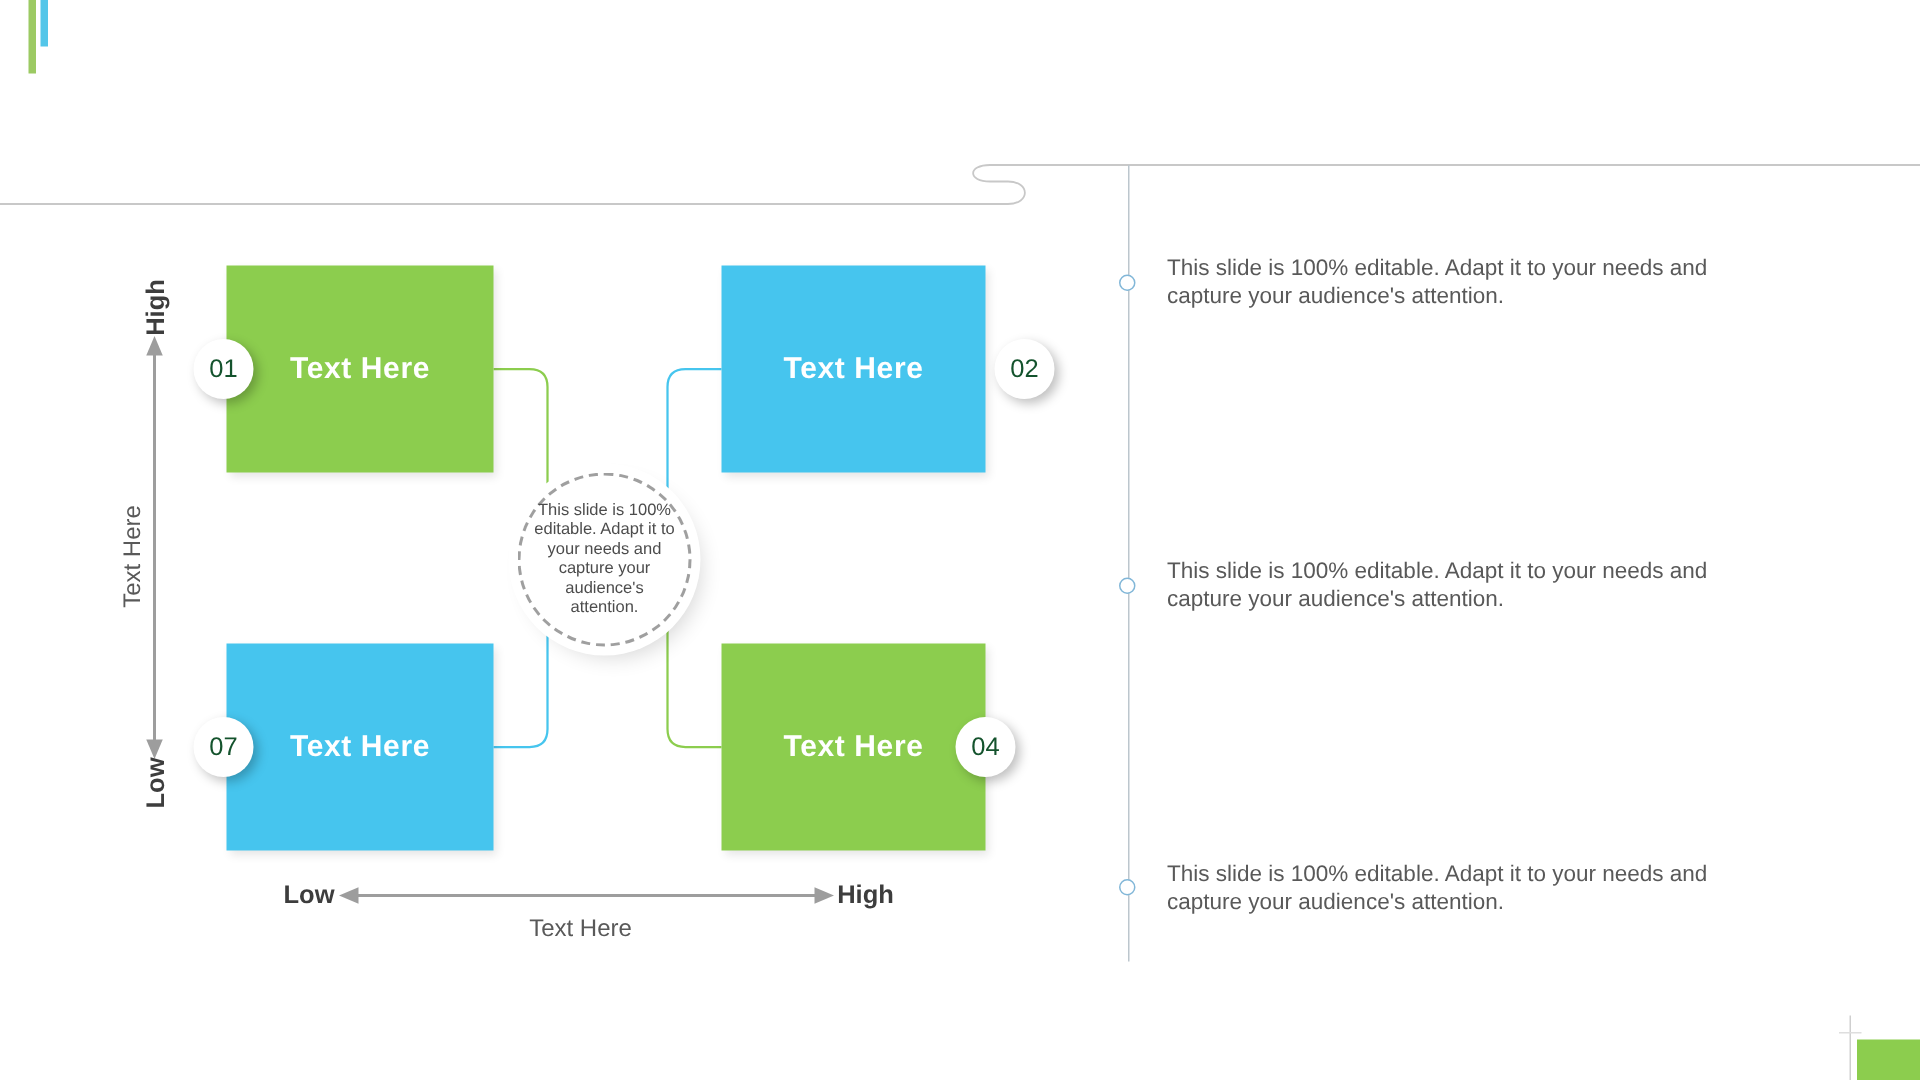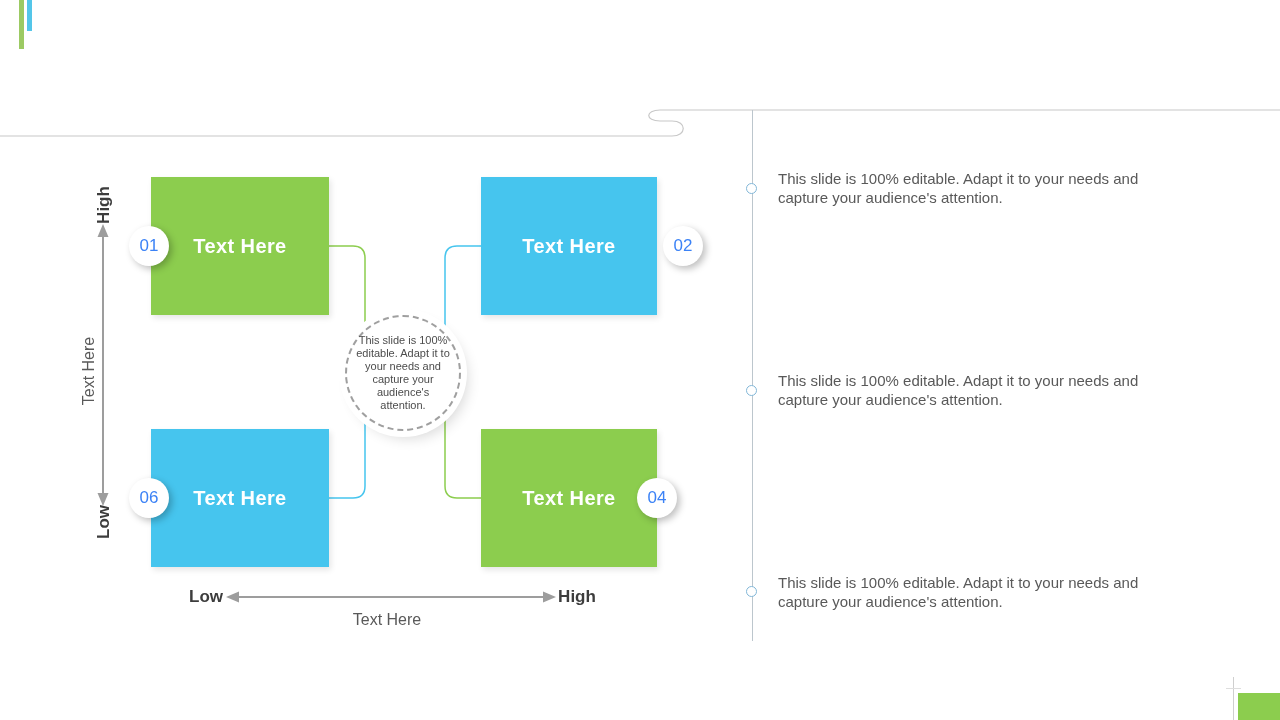--- a/index.html
+++ b/index.html
@@ -22,21 +22,21 @@
   
   .quad { z-index:2; display:flex; align-items:center; justify-content:center;
           box-shadow:2px 3px 6px rgba(0,0,0,0.10); }
   .quad.green { background:#8ccd4e; }
   .quad.blue  { background:#46c5ee; }
   .quad-label { color:#ffffff; font-weight:bold; font-size:20px; letter-spacing:0.4px; }
 
   
   .badge { z-index:3; width:40px; height:40px; border-radius:50%; background:#ffffff;
            box-shadow:3px 3px 7px rgba(0,0,0,0.25); display:flex; align-items:center; justify-content:center;
-           color:#3b82f6; font-size:17px; }
+           color:#14532d; font-size:17px; }
 
   
   .center-circle { z-index:4; left:345px; top:315px; width:116px; height:116px;
            background:#ffffff; border:2px dashed #9f9f9f; border-radius:50%;
            box-shadow:0 0 0 6px #ffffff, 6px 7px 14px rgba(0,0,0,0.16);
            display:flex; align-items:center; justify-content:center; text-align:center;
            box-sizing:border-box; padding:0 7px; }
   .center-note { font-size:11px; line-height:13px; color:#4c4c4c; }
 
   
@@ -107,21 +107,21 @@
     <span class="quad-label">Text Here</span>
   </div>
 
   <div class="abs badge" style="left:129px; top:226px;">
     <span>01</span>
   </div>
   <div class="abs badge" style="left:663px; top:226px;">
     <span>02</span>
   </div>
   <div class="abs badge" style="left:129px; top:478px;">
-    <span>06</span>
+    <span>07</span>
   </div>
   <div class="abs badge" style="left:637px; top:478px;">
     <span>04</span>
   </div>
 
   <div class="abs center-circle">
     <span class="center-note">This slide is 100% editable. Adapt it to your needs and capture your audience's attention.</span>
   </div>
 
   <div class="abs rot axis-strong" style="left:104px; top:205px;">High</div>

